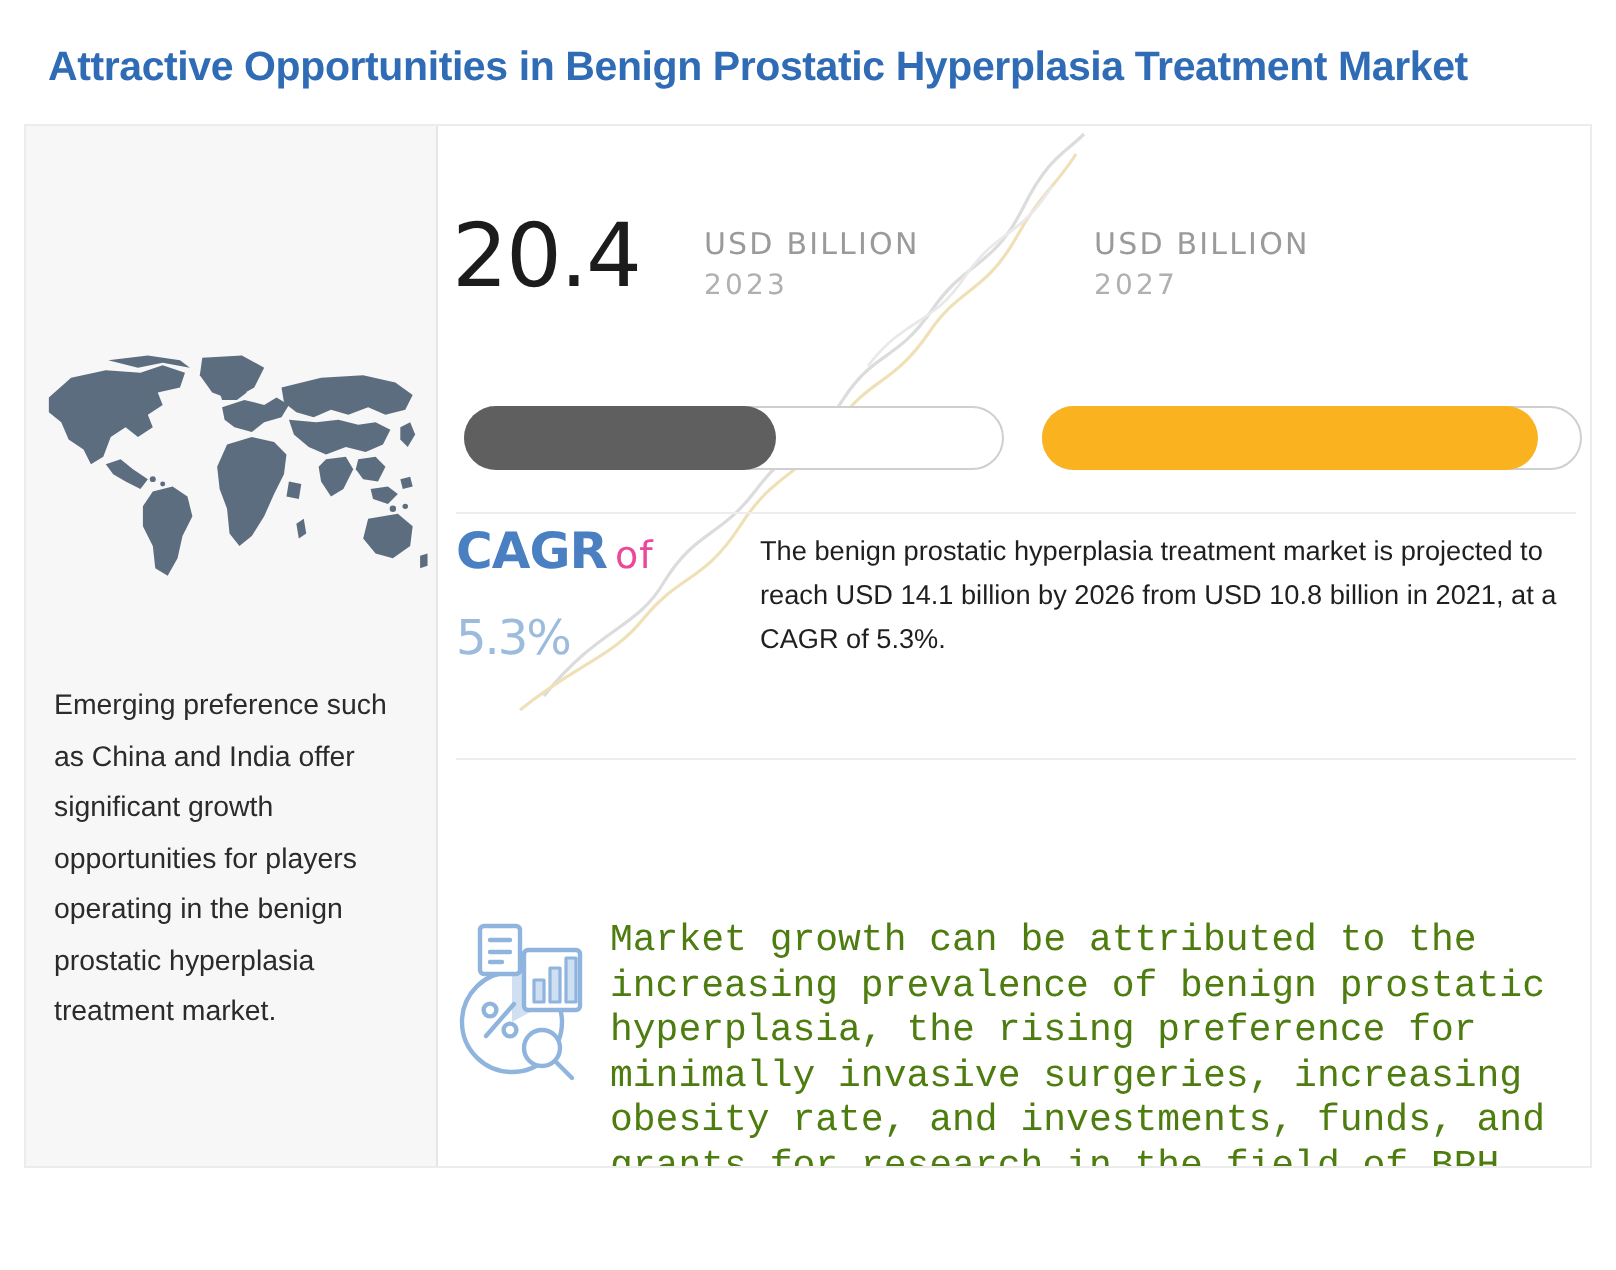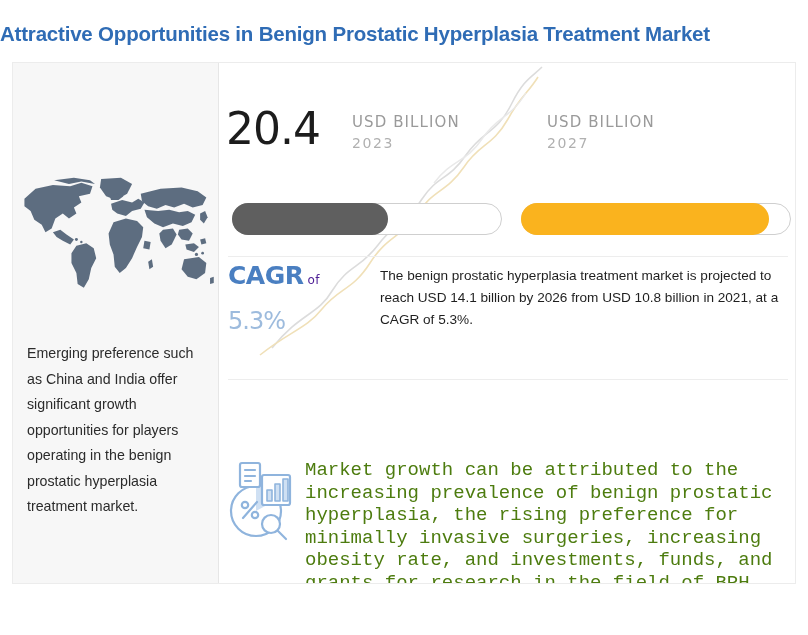--- a/index.html
+++ b/index.html
@@ -22,20 +22,21 @@
     height: 635px;
     background: #ffffff;
   }
 
   
   .title-bar {
     position: absolute;
     left: 0; top: 22px;
     width: 664px;
     text-align: left;
+    padding-left: 24px;
   }
   .title-text {
     font-family: "Liberation Sans Narrow", "Liberation Sans", sans-serif;
     font-size: 20.5px;
     font-weight: bold;
     color: #2f6cb5;
     letter-spacing: -0.2px;
     white-space: nowrap;
   }
 
@@ -201,23 +202,23 @@
   .cagr-label {
     font-family: "DejaVu Sans", sans-serif;
     font-size: 25px;
     font-weight: bold;
     color: #4a7fc1;
     line-height: 30px;
     letter-spacing: -0.5px;
   }
   .cagr-of {
     font-family: "DejaVu Sans", sans-serif;
-    font-size: 12px;
+    font-size: 19px;
     font-weight: normal;
-    color: #4c1d95;
+    color: #ec4899;
     letter-spacing: 0.5px;
     margin-left: 4px;
   }
   .cagr-value {
     font-family: "DejaVu Sans", sans-serif;
     font-size: 24px;
     color: #9dbbdd;
     line-height: 40px;
     letter-spacing: -1px;
     margin-top: 6px;

